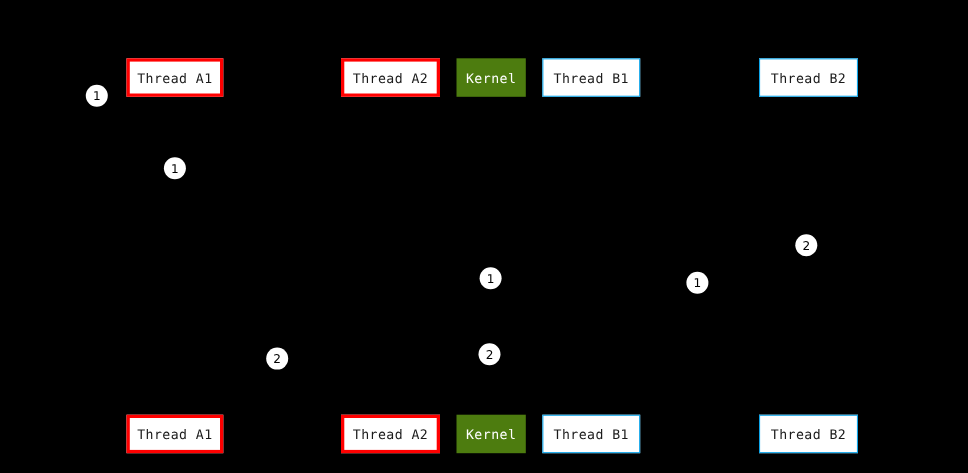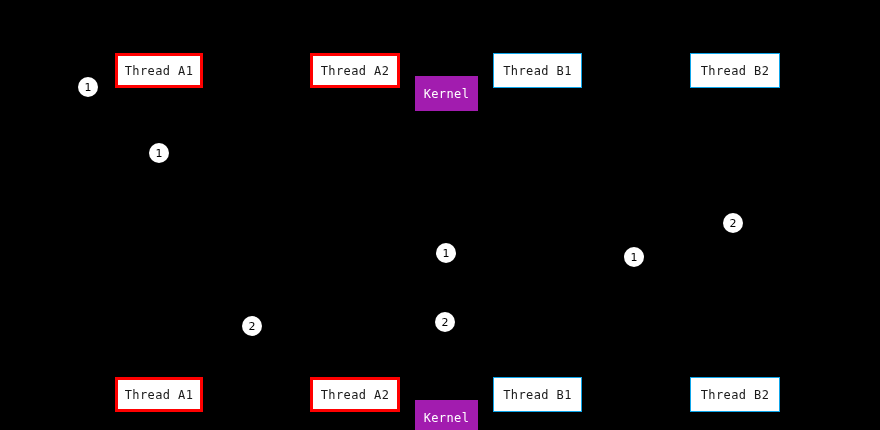--- a/index.html
+++ b/index.html
@@ -34,24 +34,23 @@
     background: #ffffff;
     border: 3px solid #ff0000;
     color: #1a1a1a;
   }
   .participant.blue {
     background: #ffffff;
     border: 1px solid #0ea5e9;
     color: #1a1a1a;
   }
   .participant.solid-blue {
-    background: #a21caf;
+    background: #4d7c0f;
     border: 0 solid #0000ee;
     color: #ffffff;
-    margin-top: 23px;
   }
 
   
   .lifeline {
     position: absolute;
     width: 1px;
     background: #000000;
   }
 
   

